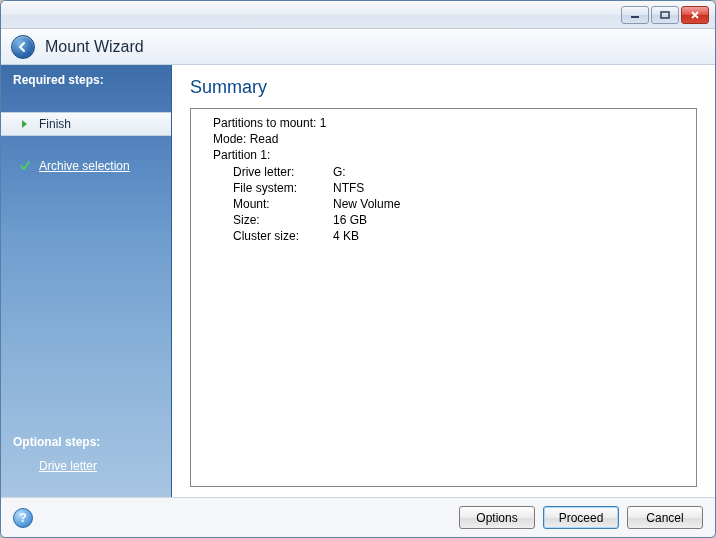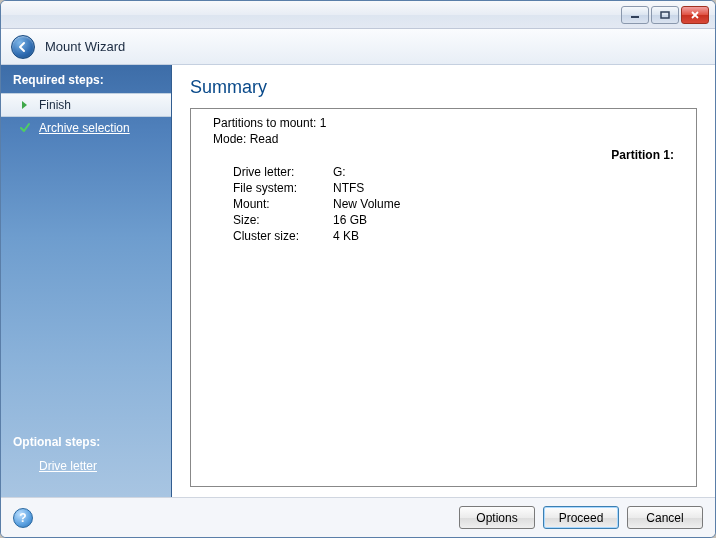--- a/index.html
+++ b/index.html
@@ -61,38 +61,39 @@
     .back-btn {
       width: 24px; height: 24px;
       border-radius: 50%;
       background: radial-gradient(circle at 35% 30%, #7db6e8 0%, #2d6ab0 60%, #174a80 100%);
       border: 1px solid #1a4c82;
       display: flex; align-items: center; justify-content: center;
       cursor: pointer;
       box-shadow: inset 0 1px 2px rgba(255,255,255,0.5);
     }
     .header-title {
-      font-size: 13px;
+      font-size: 16px;
       color: #1a2a40;
     }
 
     .body {
       flex: 1;
       display: flex;
       min-height: 0;
     }
 
     .sidebar {
       width: 171px;
       background: linear-gradient(to bottom, #3d6da8 0%, #4f80bb 15%, #6e9dce 40%, #8cb3da 70%, #a8c5e2 100%);
       color: #fff;
       display: flex;
       flex-direction: column;
       border-right: 1px solid #325d90;
       position: relative;
+      gap: 19px;
     }
     .sidebar-section-title {
       font-weight: bold;
       font-size: 12px;
       padding: 8px 12px 6px 12px;
       color: #fff;
     }
     .step-item {
       display: flex;
       align-items: center;
@@ -141,21 +142,21 @@
       border: 1px solid #888;
       background: #fff;
       padding: 6px 22px;
       font-size: 12px;
       color: #000;
       line-height: 1.35;
       overflow: auto;
       margin-bottom: 10px;
     }
     .summary-box .row { white-space: pre; }
-    .summary-box .bold { font-weight: bold; text-align: right; }
+    .summary-box .bold { font-weight: normal; }
     .summary-box .indent { padding-left: 20px; display: flex; }
     .summary-box .indent .k { width: 100px; }
     .summary-box .indent .v { }
 
     .footer {
       height: 40px;
       border-top: 1px solid #d0d6e0;
       display: flex;
       align-items: center;
       padding: 0 12px;

